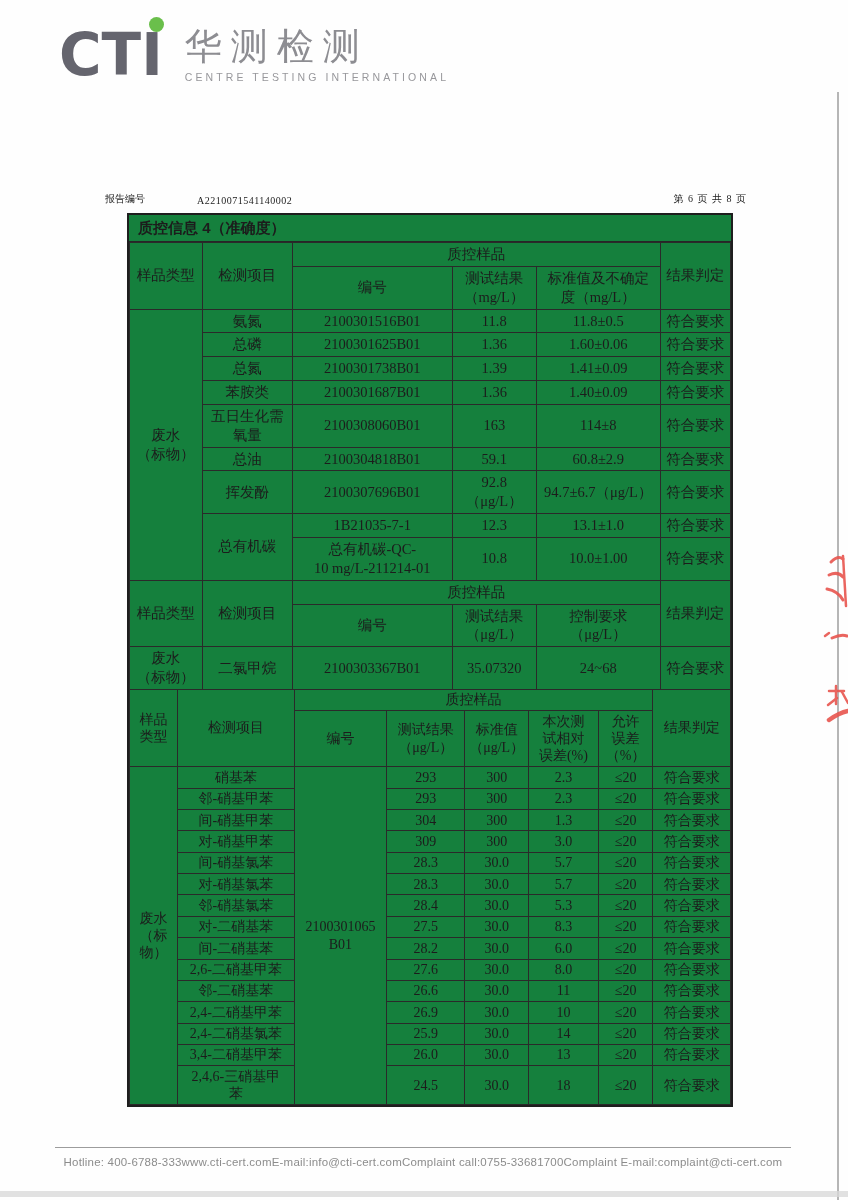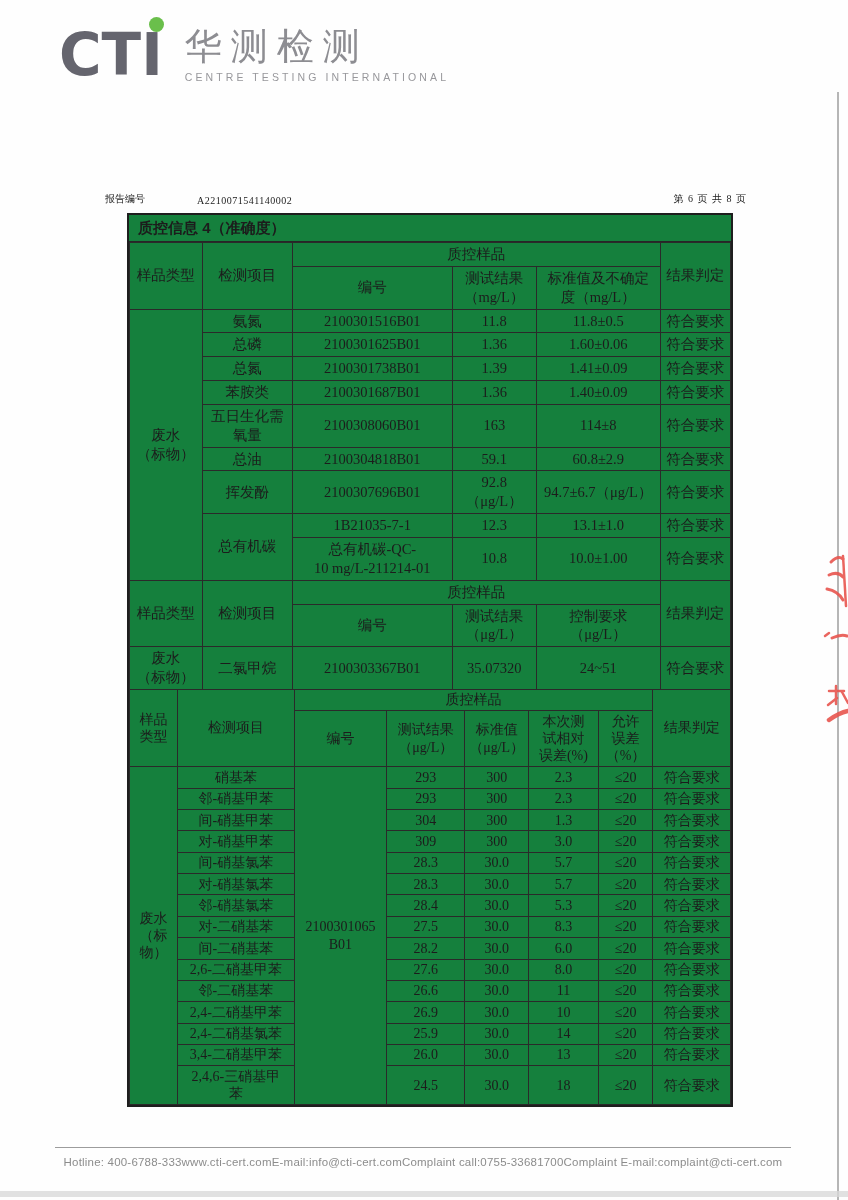--- a/index.html
+++ b/index.html
@@ -226,21 +226,21 @@
 （μg/L）</td>
             <td>控制要求
 （μg/L）</td>
           </tr>
           <tr>
             <td>废水
 （标物）</td>
             <td>二氯甲烷</td>
             <td>2100303367B01</td>
             <td>35.07320</td>
-            <td>24~51</td>
+            <td>24~68</td>
             <td>符合要求</td>
           </tr>
         </tbody>
     </table>
 
     <table class="s3">
       <colgroup>
         <col class="c1">
           <col class="c2">
           <col class="c3">

